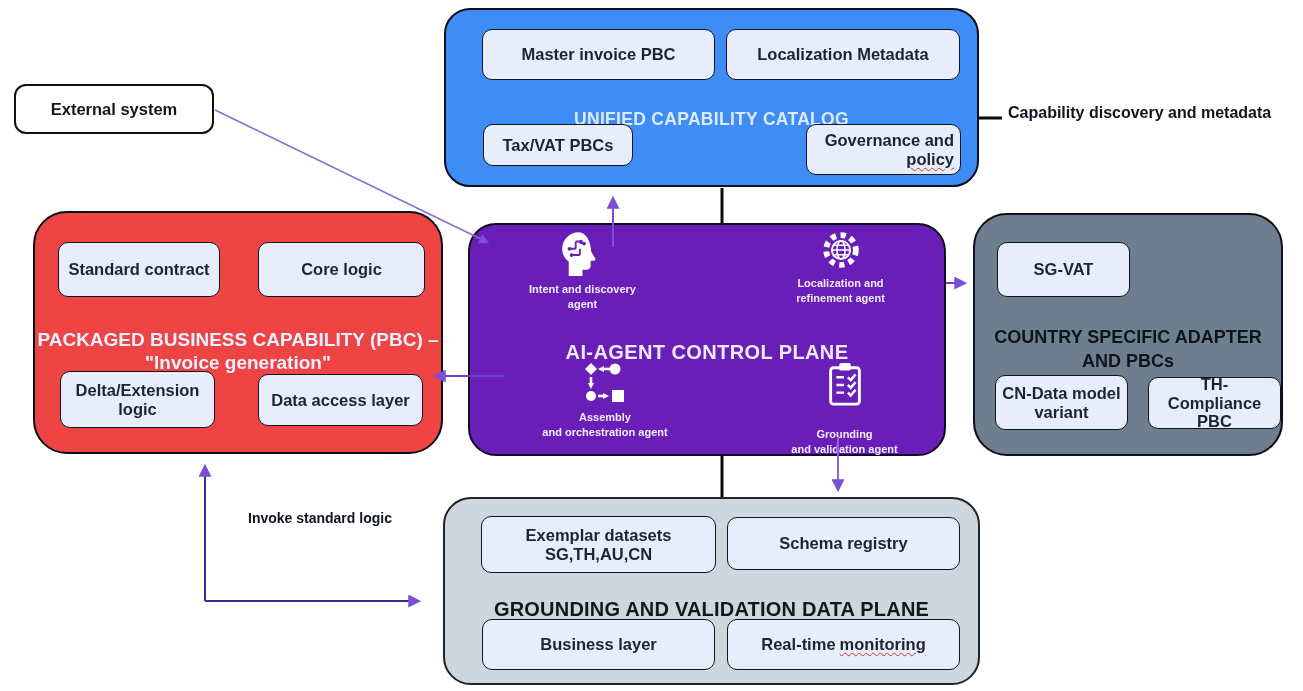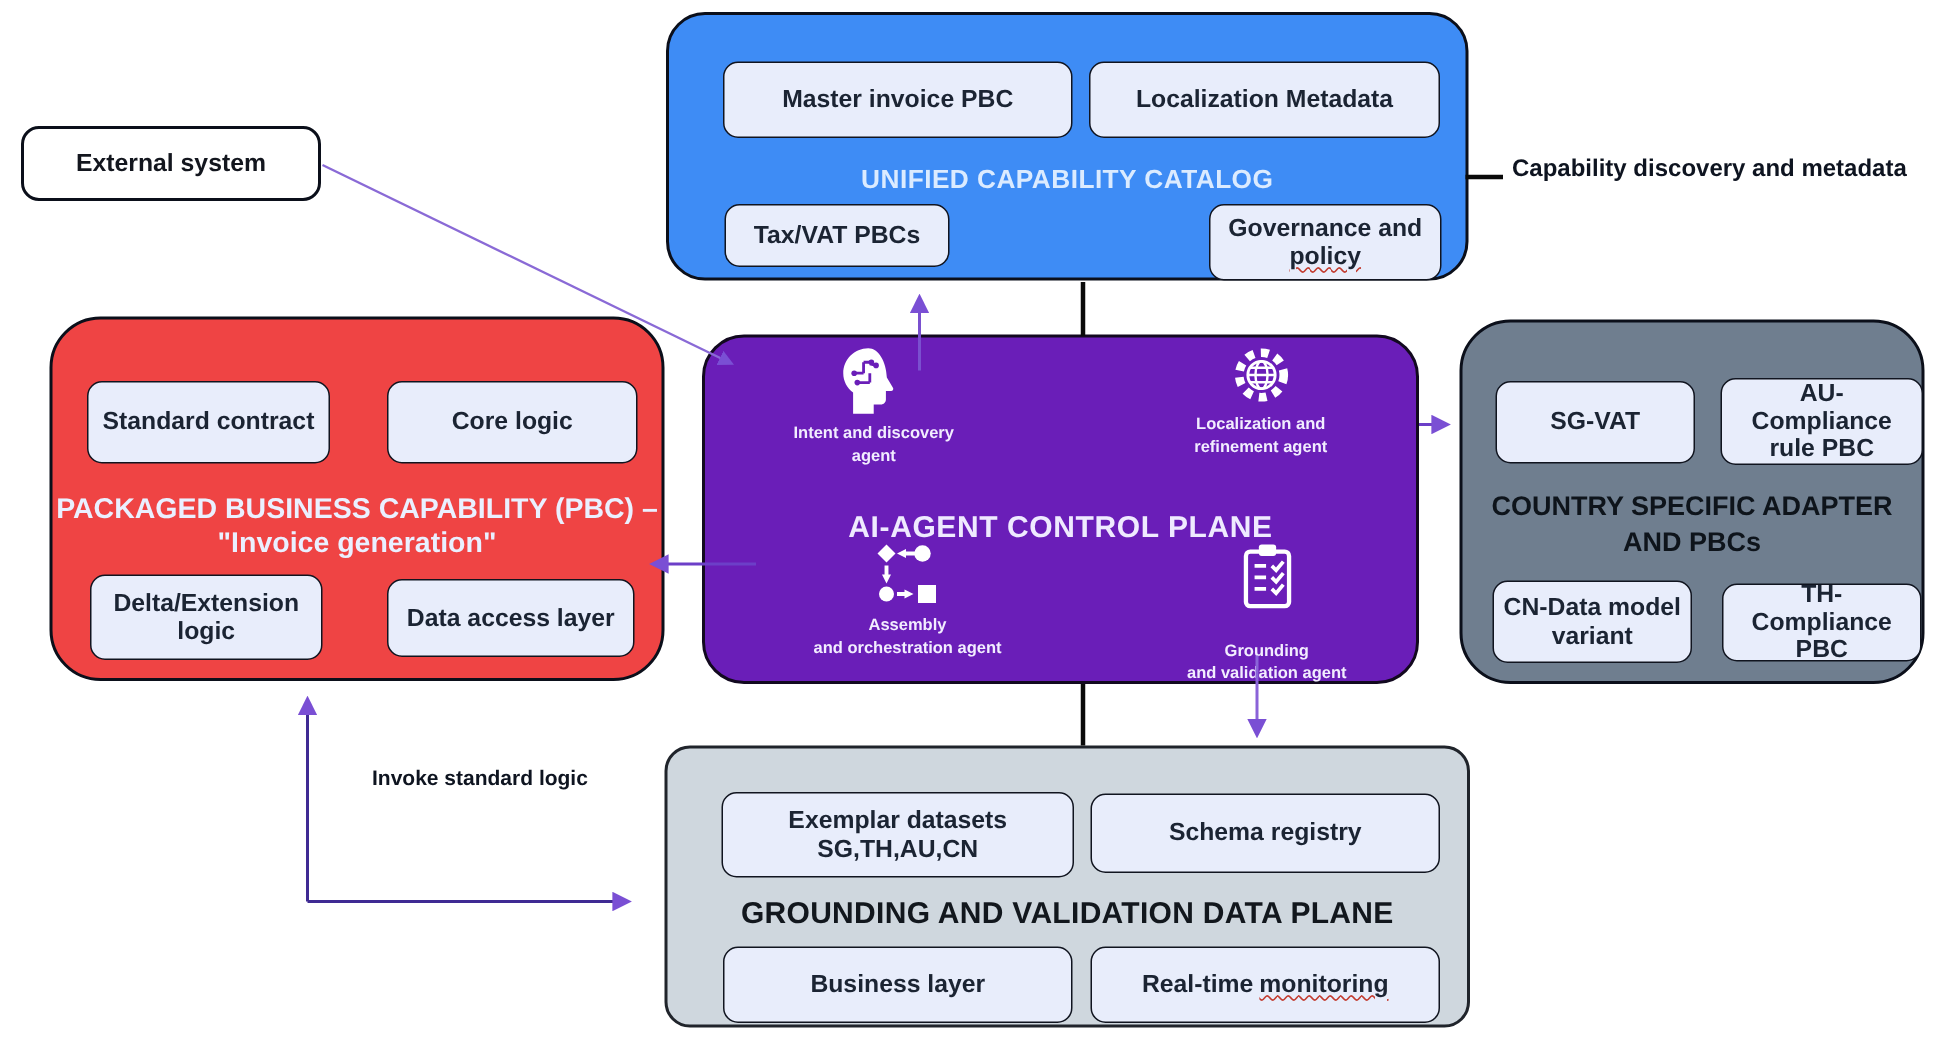--- a/index.html
+++ b/index.html
@@ -2,42 +2,42 @@
 <html><head>
 <meta charset="utf-8">
 <style>
   html,body{margin:0;padding:0;background:#fff;}
   body{font-family:"Liberation Sans",sans-serif;}
   #canvas{position:relative;width:1303px;height:691px;background:#ffffff;overflow:hidden;}
 
   .box{position:absolute;box-sizing:border-box;border:2px solid #0B0F1A;}
   .chip{position:absolute;box-sizing:border-box;background:#E8EDFB;border:1.6px solid #10141F;
         border-radius:10px;display:flex;flex-direction:column;align-items:center;justify-content:center;
-        text-align:center;font-weight:700;color:#1B2433;font-size:16.5px;line-height:1.15;padding:3px 6px;margin-top:12px;}
+        text-align:center;font-weight:700;color:#1B2433;font-size:16.5px;line-height:1.15;padding:3px 6px;}
   .chip span{display:block;}
   .section-title{position:absolute;left:0;width:100%;text-align:center;font-weight:700;margin-top:15px;}
 
   #external-system{left:14px;top:84px;width:200px;height:50px;background:#fff;border-radius:12px;
         display:flex;align-items:center;justify-content:center;font-weight:700;font-size:16.5px;color:#13161E;}
 
   #catalog{left:444px;top:8px;width:535px;height:179px;background:#3E8CF5;border-radius:26px;}
   #catalog .section-title{top:84px;font-size:17.5px;color:#DBEBFF;letter-spacing:.3px;}
 
   #pbc{left:33px;top:211px;width:410px;height:243px;background:#ef4444;border-radius:34px;}
   #pbc .section-title{top:100px;font-size:19px;line-height:23px;color:#EAF0FF;}
 
   #control-plane{left:468px;top:223px;width:478px;height:233px;background:#6A1EB8;border-radius:28px;border-color:#12091f;}
   #control-plane .section-title{top:101px;font-size:20px;color:#EFEAFF;letter-spacing:.4px;}
   .agent{position:absolute;display:flex;flex-direction:column;align-items:center;gap:3px;}
   .agent .agent-label{font-weight:700;font-size:11px;line-height:1.35;color:#F2EDFF;text-align:center;}
 
   #country{left:973px;top:213px;width:310px;height:243px;background:#6F7E8F;border-radius:34px;}
   #country .section-title{top:95px;font-size:18px;line-height:24px;color:#0E141B;}
 
-  #data-plane{left:443px;top:497px;width:537px;height:188px;background:#CFD7DE;border-radius:17px;border-color:#20242B;}
+  #data-plane{left:443px;top:497px;width:537px;height:188px;background:#CFD7DE;border-radius:28px;border-color:#20242B;}
   #data-plane .section-title{top:84px;font-size:20px;color:#12171D;letter-spacing:.2px;}
 
   .annotation{position:absolute;font-weight:700;color:#0E1420;}
   #cap-annotation{left:1008px;top:104px;width:292px;font-size:16px;}
   #invoke-annotation{left:248px;top:510px;width:200px;font-size:14px;}
 
   .sq{text-decoration:underline;text-decoration-style:wavy;text-decoration-color:#C23B2F;
       text-decoration-thickness:1px;text-underline-offset:2px;}
   .gap-r{margin-right:4px;}
 
@@ -56,21 +56,21 @@
     <div class="chip" style="left:36px;top:19px;width:233px;height:51px;">
       <span>Master invoice PBC</span>
     </div>
     <div class="chip" style="left:280px;top:19px;width:234px;height:51px;">
       <span>Localization Metadata</span>
     </div>
     <div class="section-title">UNIFIED CAPABILITY CATALOG</div>
     <div class="chip" style="left:37px;top:114px;width:150px;height:42px;">
       <span>Tax/VAT PBCs</span>
     </div>
-    <div class="chip" style="left:360px;top:114px;width:155px;height:51px;">
+    <div class="chip" style="left:360px;top:114px;width:155px;height:51px;align-items:flex-end;">
       <span>Governance and</span>
       <span class="sq">policy</span>
     </div>
   </div>
 
   <div id="cap-annotation" class="annotation">Capability discovery and metadata</div>
 
   <div id="pbc" class="box">
     <div class="chip" style="left:23px;top:29px;width:162px;height:55px;">
       <span>Standard contract</span>
@@ -154,23 +154,20 @@
       <div class="agent-label">
         <span style="display:block;">Grounding</span>
         <span style="display:block;">and validation agent</span>
       </div>
     </div>
   </div>
 
   <div id="country" class="box">
     <div class="chip" style="left:22px;top:27px;width:133px;height:55px;">
       <span>SG-VAT</span>
-    </div>
-    <div class="chip" style="left:172px;top:25px;width:135px;height:58px;">
-      <span>AU-Compliance rule PBC</span>
     </div>
     <div class="section-title">
       <span style="display:block;">COUNTRY SPECIFIC ADAPTER</span>
       <span style="display:block;">AND PBCs</span>
     </div>
     <div class="chip" style="left:20px;top:160px;width:133px;height:55px;">
       <span>CN-Data model variant</span>
     </div>
     <div class="chip" style="left:173px;top:162px;width:133px;height:52px;">
       <span>TH-Compliance PBC</span>

